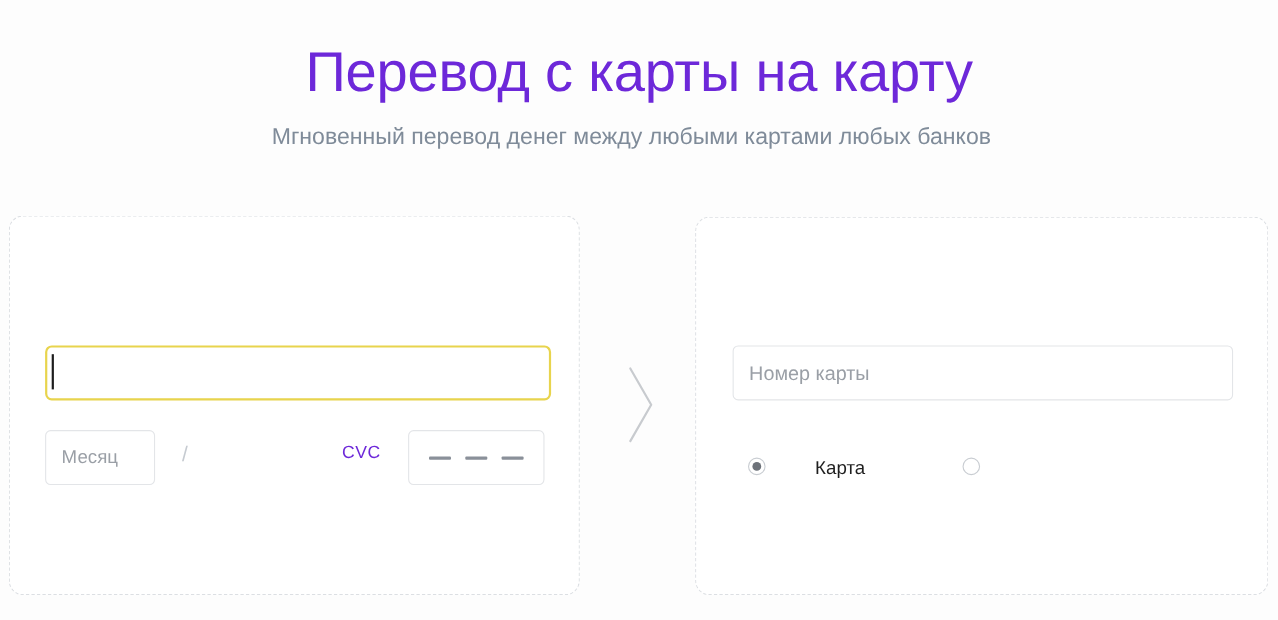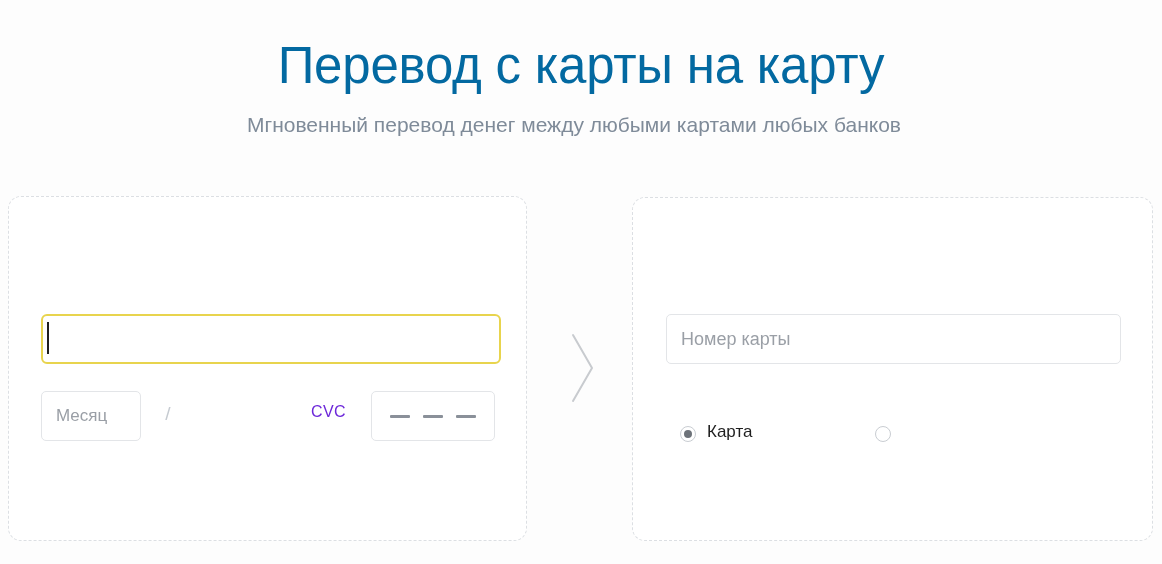--- a/index.html
+++ b/index.html
@@ -25,21 +25,21 @@
     text-align: center;
   }
   .page-title {
     position: absolute;
     top: 36px;
     left: 0;
     width: 1162px;
     font-size: 51px;
     font-weight: 300;
     line-height: 60px;
-    color: #0369a1;
+    color: #6d28d9;
     letter-spacing: -0.2px;
     white-space: nowrap;
   }
   .page-subtitle {
     position: absolute;
     top: 111px;
     left: 0;
     width: 1148px;
     font-size: 21px;
     font-weight: 400;
@@ -180,23 +180,24 @@
     position: absolute;
     left: 33px;
     top: 218px;
     width: 470px;
     height: 26px;
   }
   .radio-option {
     position: absolute;
     top: 0;
     display: flex;
-    align-items: flex-end;
+    align-items: flex-start;
     height: 26px;
     cursor: pointer;
+    gap: 34px;
   }
   .radio-option-card { left: 14px; }
   .radio-option-contract { left: 209px; }
 
   .radio-mark {
     box-sizing: border-box;
     width: 16px;
     height: 16px;
     border: 1px solid #c9cdd2;
     border-radius: 50%;

